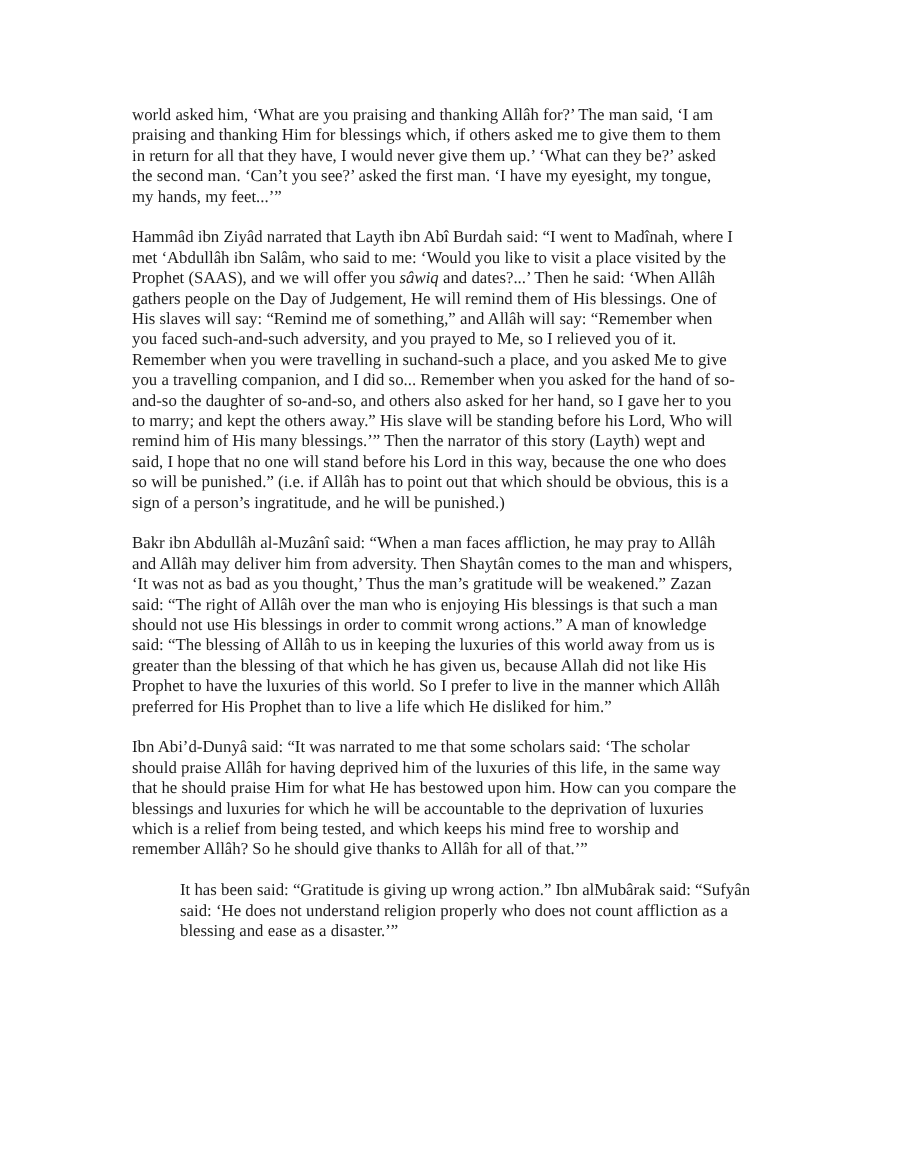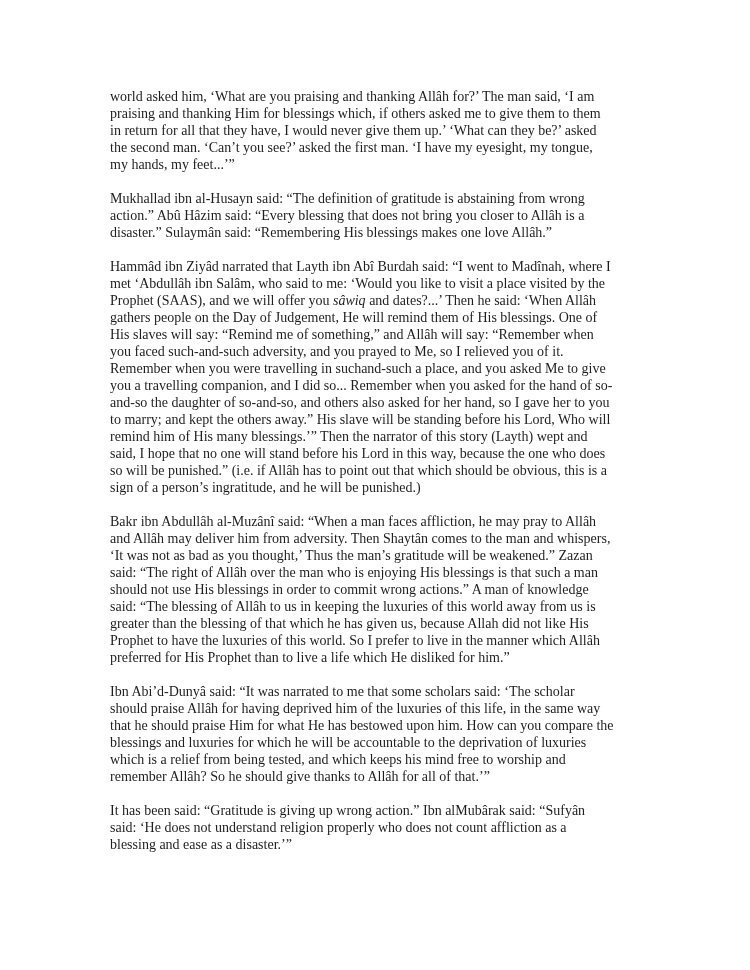--- a/index.html
+++ b/index.html
@@ -25,31 +25,31 @@
     line-height: 17px;
     color: #1e1e1e;
     text-rendering: optimizeLegibility;
   }
   .text-block p.para {
     margin: 0 0 17px 0;
     white-space: normal;
   }
   .text-block p.para:last-child {
     margin-bottom: 0;
+    margin-left: 40px;
   }
   .text-block i {
     font-style: italic;
     margin-top: 45px;
   }
 </style>
 </head>
 <body>
 
 <div class="page">
   <div class="text-block" style="color: rgb(30, 30, 30);">
       <p class="para">world asked him, ‘What are you praising and thanking Allâh for?’ The man said, ‘I am<br>praising and thanking Him for blessings which, if others asked me to give them to them<br>in return for all that they have, I would never give them up.’ ‘What can they be?’ asked<br>the second man. ‘Can’t you see?’ asked the first man. ‘I have my eyesight, my tongue,<br>my hands, my feet...’”</p>
-      <p class="para">Mukhallad ibn al-Husayn said: “The definition of gratitude is abstaining from wrong<br>action.” Abû Hâzim said: “Every blessing that does not bring you closer to Allâh is a<br>disaster.” Sulaymân said: “Remembering His blessings makes one love Allâh.”</p>
       <p class="para">Hammâd ibn Ziyâd narrated that Layth ibn Abî Burdah said: “I went to Madînah, where I<br>met ‘Abdullâh ibn Salâm, who said to me: ‘Would you like to visit a place visited by the<br>Prophet (SAAS), and we will offer you <i>sâwiq</i> and dates?...’ Then he said: ‘When Allâh<br>gathers people on the Day of Judgement, He will remind them of His blessings. One of<br>His slaves will say: “Remind me of something,” and Allâh will say: “Remember when<br>you faced such-and-such adversity, and you prayed to Me, so I relieved you of it.<br>Remember when you were travelling in suchand-such a place, and you asked Me to give<br>you a travelling companion, and I did so... Remember when you asked for the hand of so-<br>and-so the daughter of so-and-so, and others also asked for her hand, so I gave her to you<br>to marry; and kept the others away.” His slave will be standing before his Lord, Who will<br>remind him of His many blessings.’” Then the narrator of this story (Layth) wept and<br>said, I hope that no one will stand before his Lord in this way, because the one who does<br>so will be punished.” (i.e. if Allâh has to point out that which should be obvious, this is a<br>sign of a person’s ingratitude, and he will be punished.)</p>
       <p class="para">Bakr ibn Abdullâh al-Muzânî said: “When a man faces affliction, he may pray to Allâh<br>and Allâh may deliver him from adversity. Then Shaytân comes to the man and whispers,<br>‘It was not as bad as you thought,’ Thus the man’s gratitude will be weakened.” Zazan<br>said: “The right of Allâh over the man who is enjoying His blessings is that such a man<br>should not use His blessings in order to commit wrong actions.” A man of knowledge<br>said: “The blessing of Allâh to us in keeping the luxuries of this world away from us is<br>greater than the blessing of that which he has given us, because Allah did not like His<br>Prophet to have the luxuries of this world. So I prefer to live in the manner which Allâh<br>preferred for His Prophet than to live a life which He disliked for him.”</p>
       <p class="para">Ibn Abi’d-Dunyâ said: “It was narrated to me that some scholars said: ‘The scholar<br>should praise Allâh for having deprived him of the luxuries of this life, in the same way<br>that he should praise Him for what He has bestowed upon him. How can you compare the<br>blessings and luxuries for which he will be accountable to the deprivation of luxuries<br>which is a relief from being tested, and which keeps his mind free to worship and<br>remember Allâh? So he should give thanks to Allâh for all of that.’”</p>
       <p class="para">It has been said: “Gratitude is giving up wrong action.” Ibn alMubârak said: “Sufyân<br>said: ‘He does not understand religion properly who does not count affliction as a<br>blessing and ease as a disaster.’”</p>
     </div>
 </div>
 
 </body></html>

